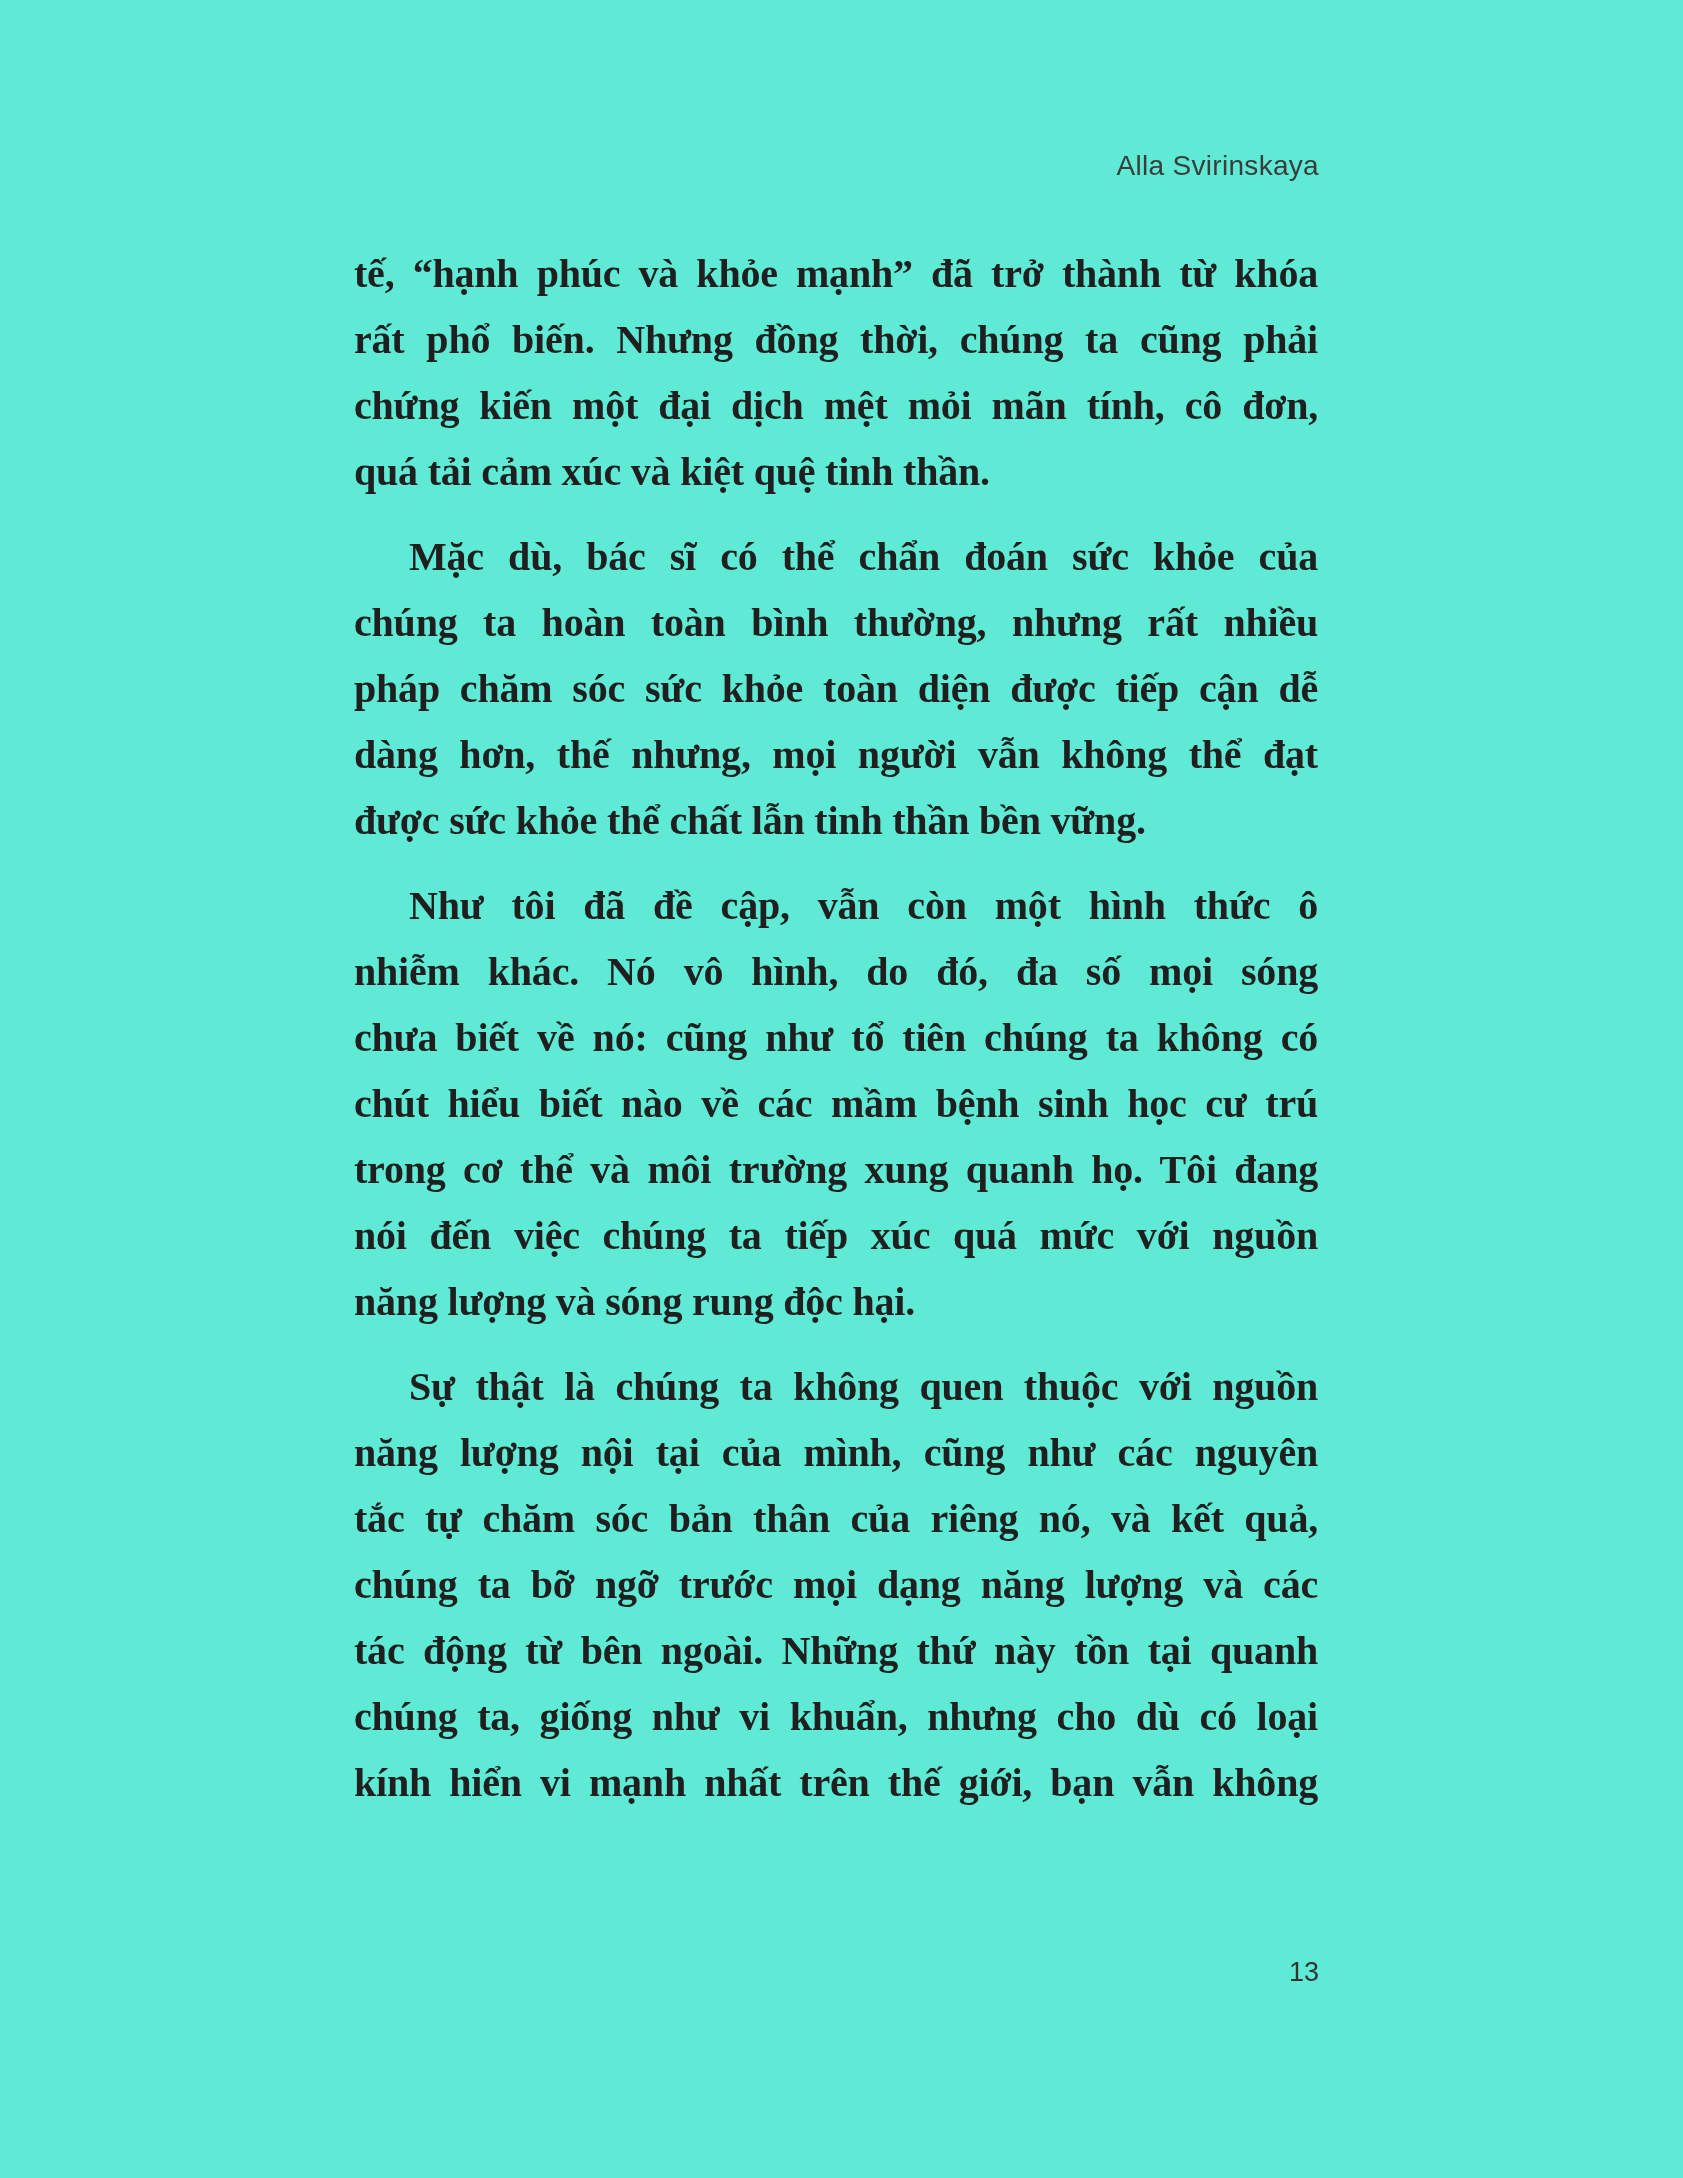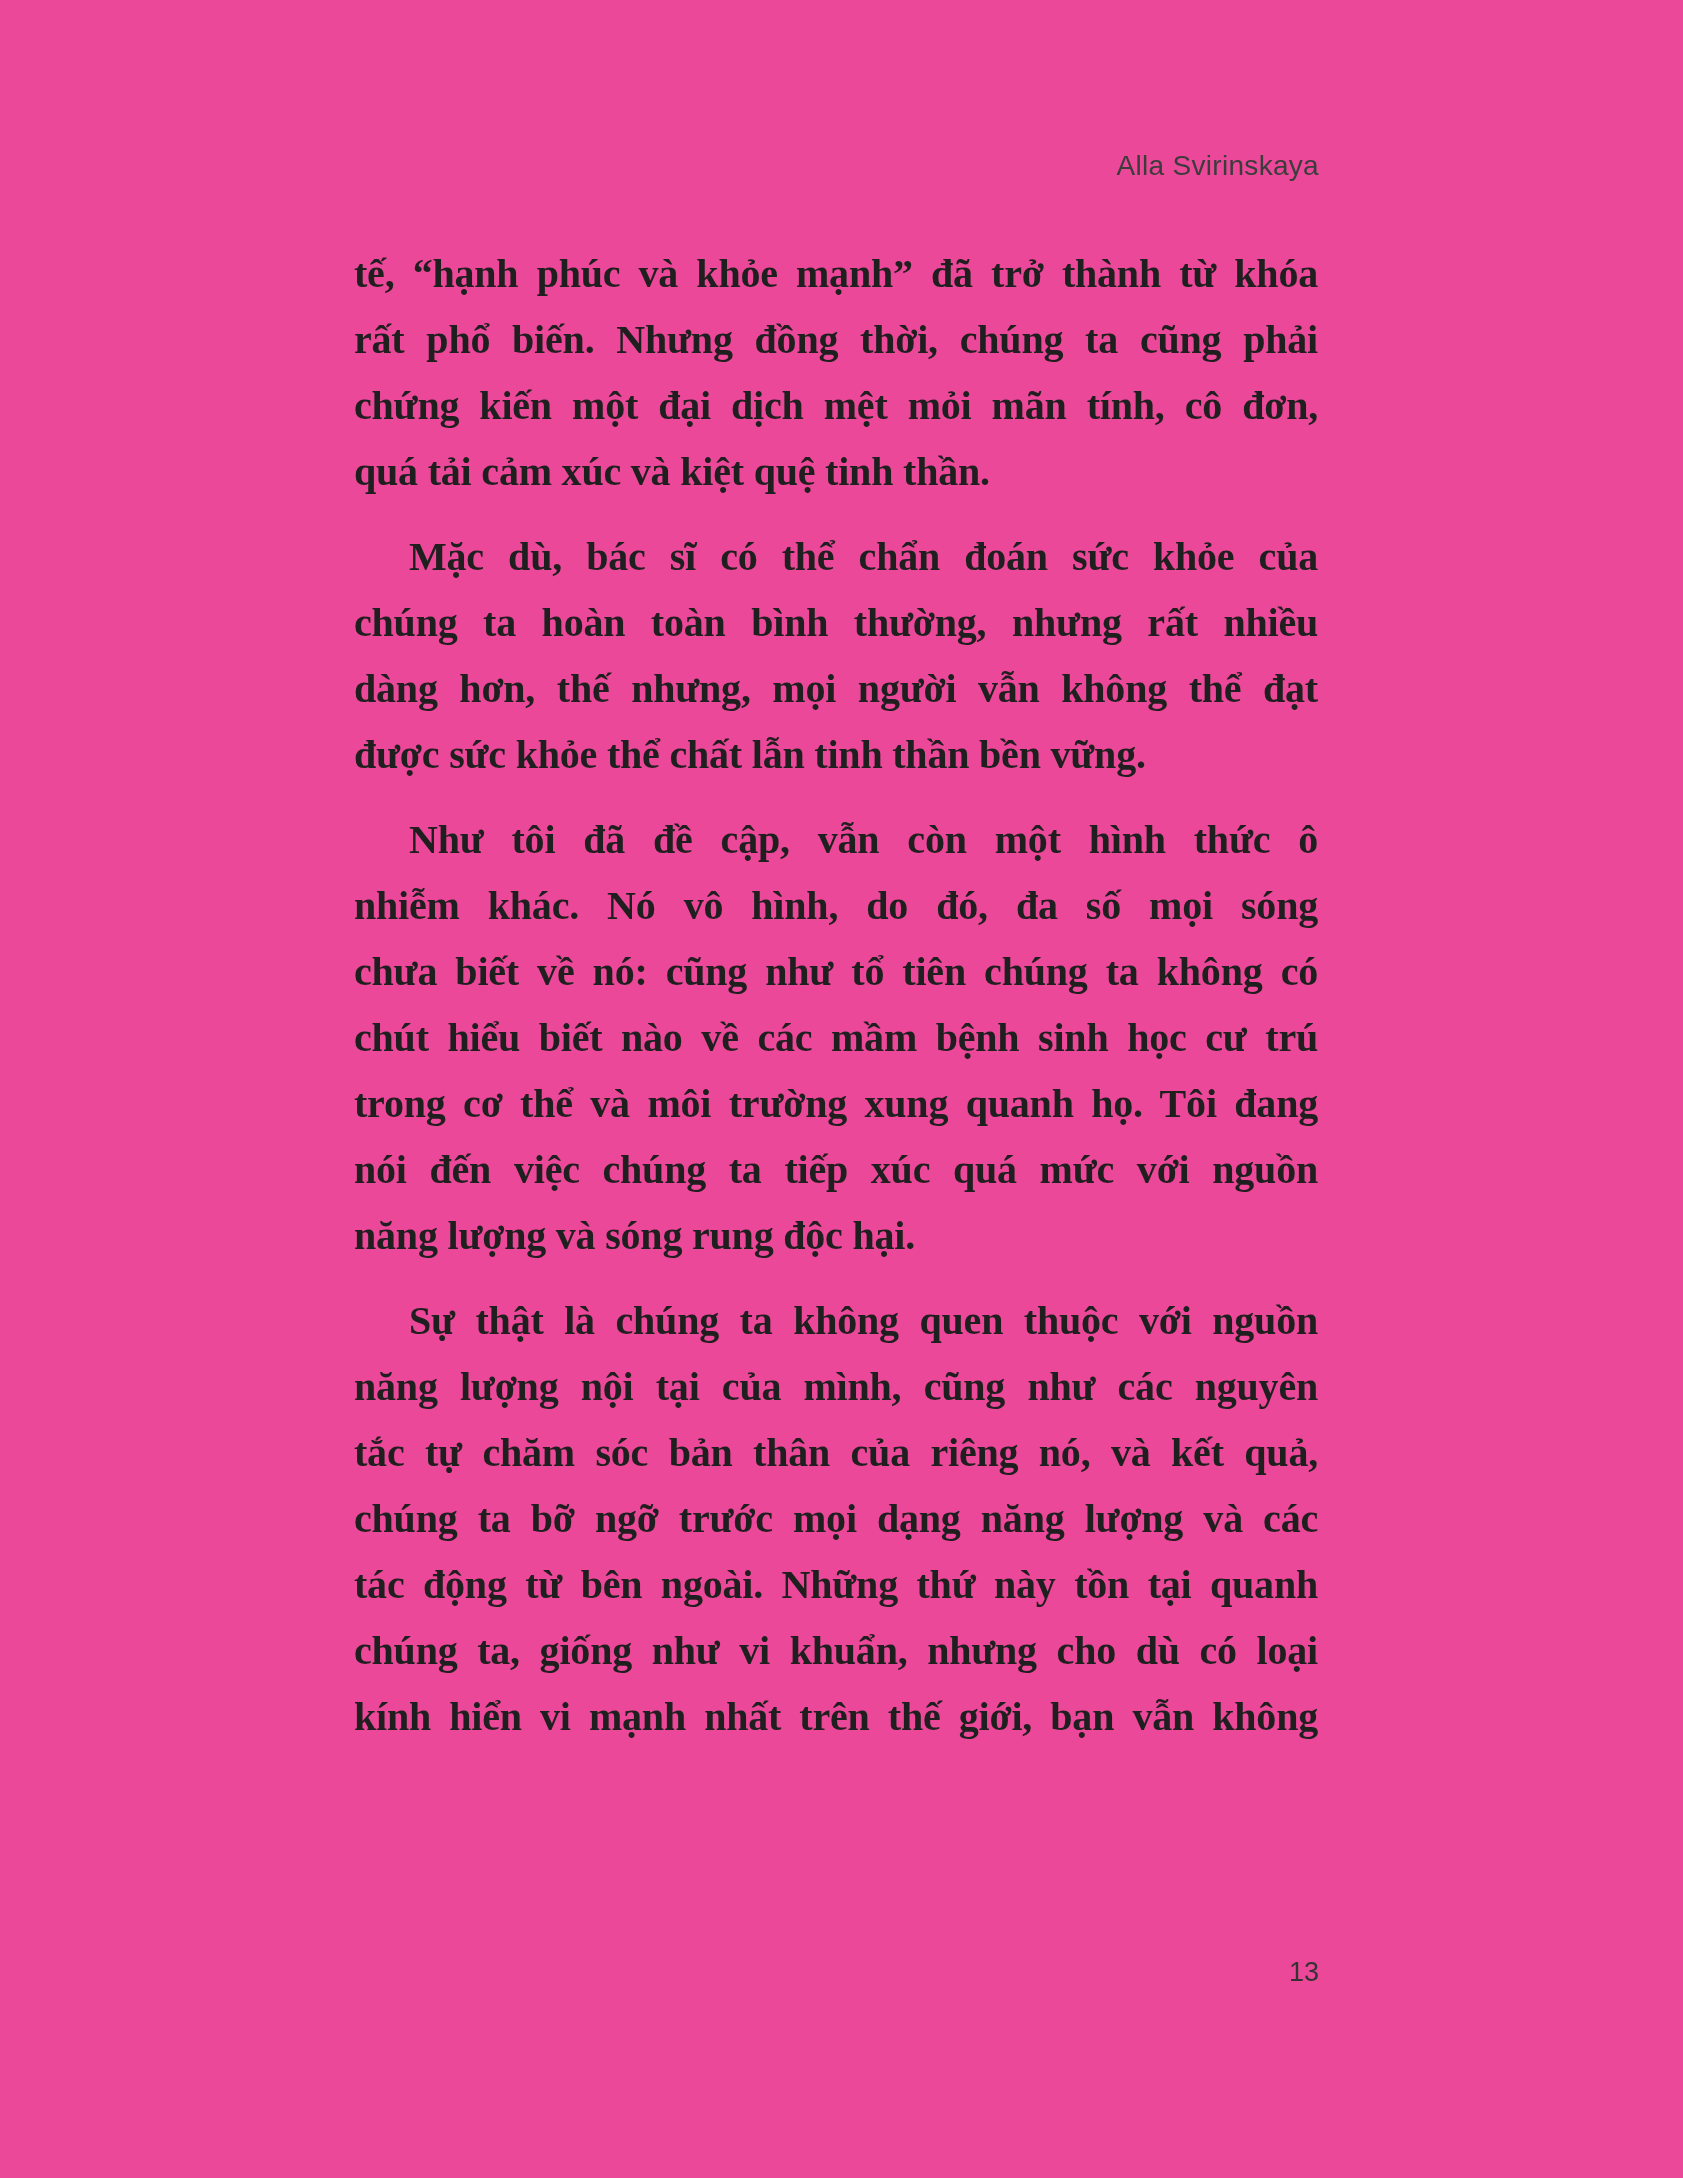--- a/index.html
+++ b/index.html
@@ -4,21 +4,21 @@
 <style>
   html, body {
     margin: 0;
     padding: 0;
     background: #ffffff;
   }
   .page {
     position: relative;
     width: 1683px;
     height: 2178px;
-    background: #ec4899;
+    background: #5eead4;
     overflow: hidden;
     font-family: "Liberation Serif", "DejaVu Serif", serif;
   }
   .running-header {
     position: absolute;
     top: 149px;
     right: 364px;
     font-family: "Liberation Sans", "DejaVu Sans", sans-serif;
     font-size: 28px;
     line-height: 34px;
@@ -73,20 +73,21 @@
   <div class="body-text">
       <div class="paragraph">
         <div class="line">tế, “hạnh phúc và khỏe mạnh” đã trở thành từ khóa</div>
         <div class="line">rất phổ biến. Nhưng đồng thời, chúng ta cũng phải</div>
         <div class="line">chứng kiến một đại dịch mệt mỏi mãn tính, cô đơn,</div>
         <div class="line last">quá tải cảm xúc và kiệt quệ tinh thần.</div>
       </div>
       <div class="paragraph">
         <div class="line indent">Mặc dù, bác sĩ có thể chẩn đoán sức khỏe của</div>
         <div class="line">chúng ta hoàn toàn bình thường, nhưng rất nhiều</div>
+        <div class="line">pháp chăm sóc sức khỏe toàn diện được tiếp cận dễ</div>
         <div class="line">dàng hơn, thế nhưng, mọi người vẫn không thể đạt</div>
         <div class="line last">được sức khỏe thể chất lẫn tinh thần bền vững.</div>
       </div>
       <div class="paragraph">
         <div class="line indent">Như tôi đã đề cập, vẫn còn một hình thức ô</div>
         <div class="line">nhiễm khác. Nó vô hình, do đó, đa số mọi sóng</div>
         <div class="line">chưa biết về nó: cũng như tổ tiên chúng ta không có</div>
         <div class="line">chút hiểu biết nào về các mầm bệnh sinh học cư trú</div>
         <div class="line">trong cơ thể và môi trường xung quanh họ. Tôi đang</div>
         <div class="line">nói đến việc chúng ta tiếp xúc quá mức với nguồn</div>

